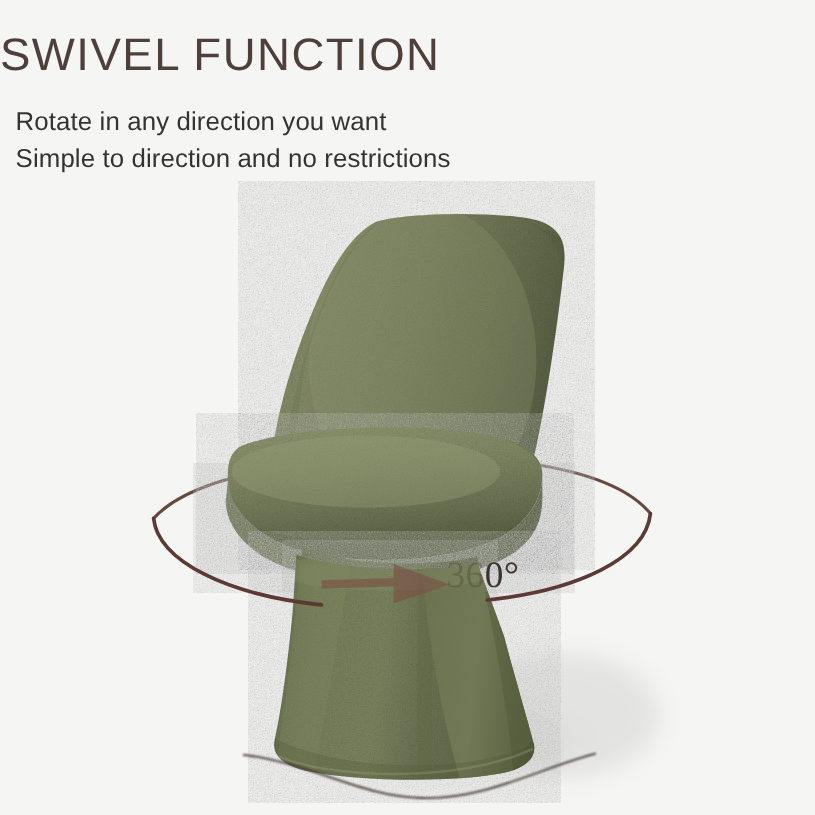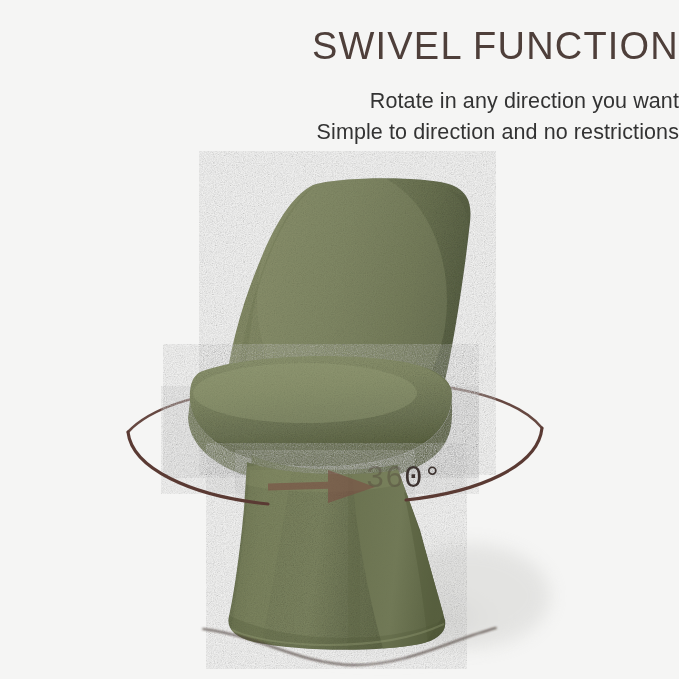--- a/index.html
+++ b/index.html
@@ -23,39 +23,40 @@
     background: #f5f5f4;
     overflow: hidden;
   }
 
   
   .text-block {
     position: absolute;
     top: 0;
     left: 0;
     width: 679px;
-    text-align: right;
+    text-align: left;
     z-index: 40;
   }
 
   .headline {
     margin-top: 27px;
     font-size: 38px;
     letter-spacing: 1.2px;
     font-weight: 400;
     color: #4e3f3a;
     line-height: 1.05;
   }
 
   .subline {
     font-size: 21.5px;
     font-weight: 400;
     color: #333333;
     line-height: 1.45;
     letter-spacing: 0.1px;
+    padding-left: 13px;
   }
 
   .subline.first { margin-top: 19px; }
 
   
   #scene {
     position: absolute;
     inset: 0;
     z-index: 10;
   }
@@ -63,21 +64,21 @@
   #chair-photo { position: absolute; inset: 0; }
 
   .deg-label {
     position: absolute;
     left: 404px;
     top: 461px;
     font-size: 31px;
     color: #3d3330;
     letter-spacing: 0.5px;
     z-index: 30;
-    font-family: Liberation Mono, monospace;
+    font-family: Liberation Serif, serif;
   }
   .deg-label .hidden-part {
     color: rgba(70, 56, 50, 0.33);
     position: absolute;
     right: 100%;
     top: 0;
     white-space: nowrap;
   }
 </style>
 </head>

